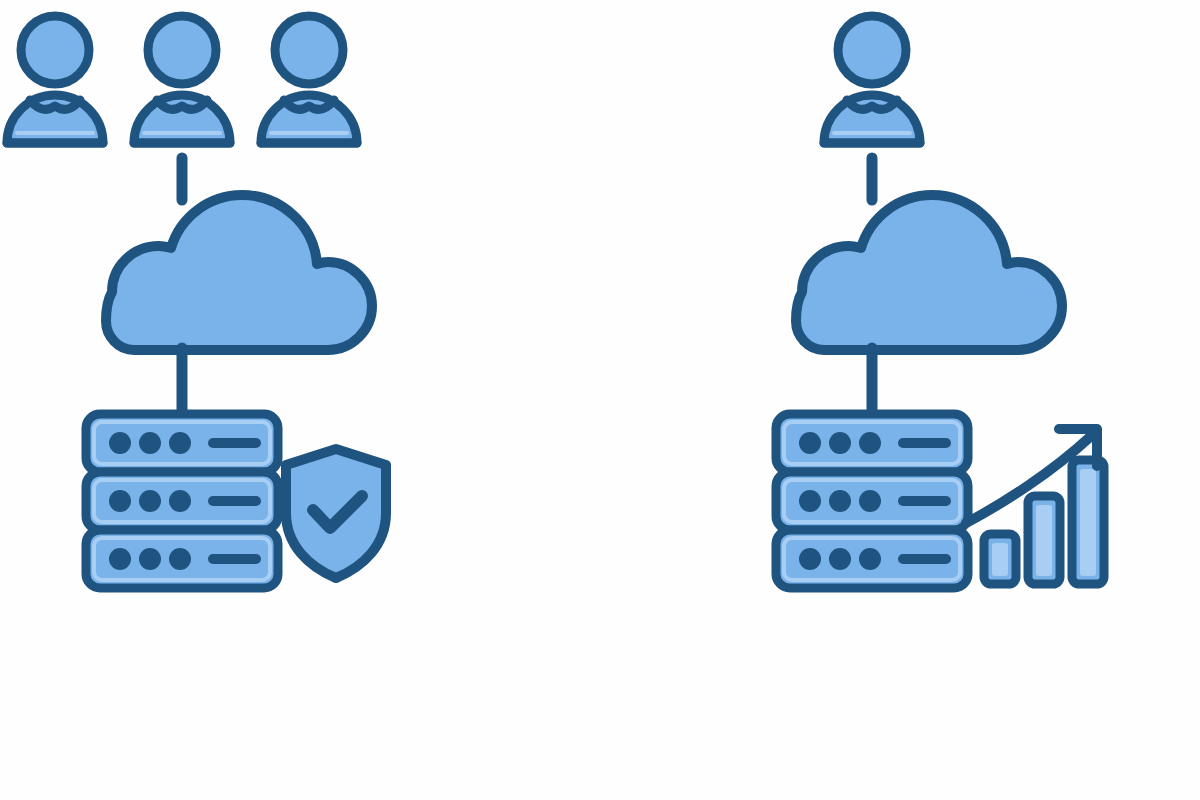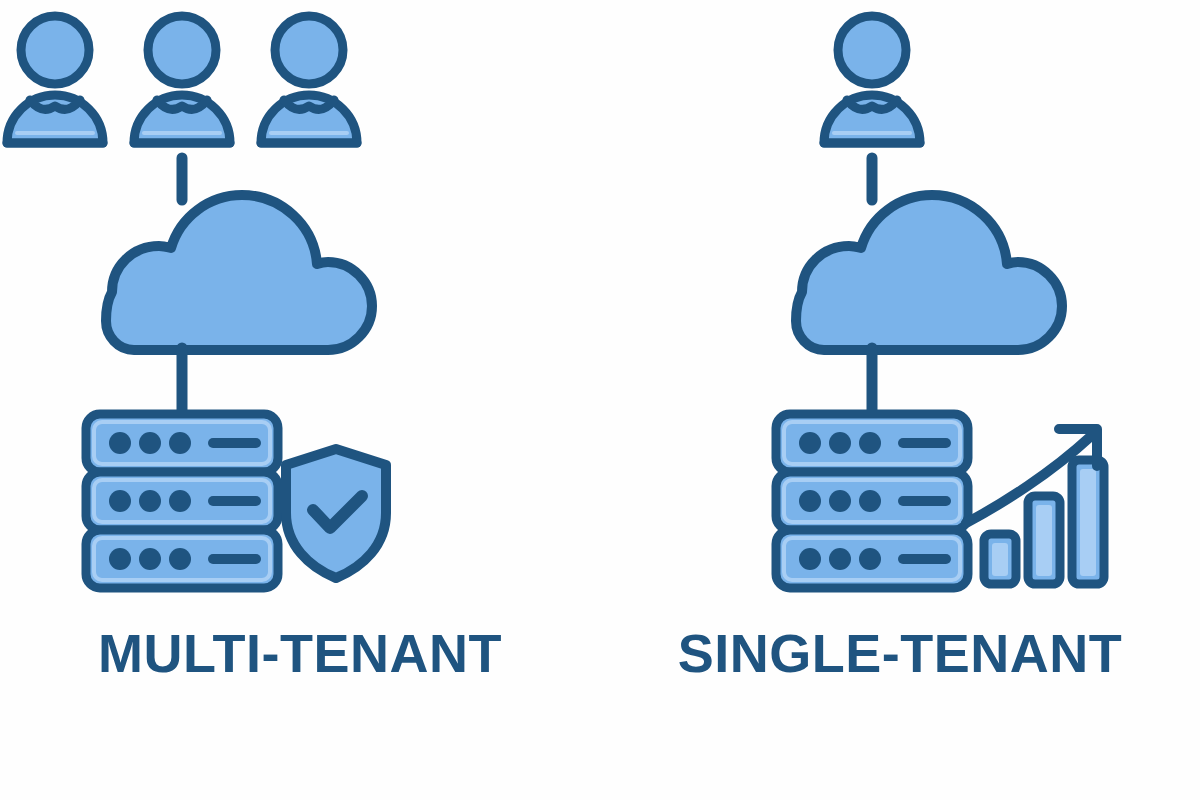--- a/index.html
+++ b/index.html
@@ -145,21 +145,20 @@
                    L386 513
                    C386 545 363 567 336 578
                    C309 567 286 545 286 513
                    Z" fill="#7AB3EA" stroke="#1F5480" stroke-width="10"></path>
           <path d="M313 510 L330 528 L362 496" stroke="#1F5480" stroke-width="12" fill="none"></path>
         </g>
 
       </g>
     </svg>
 
-    <div class="panel-label">MULTI-TENANT</div>
   </div>
 
   <div class="panel" id="panel-single">
 
     <svg class="art" viewBox="0 0 600 620">
       <g fill="none" stroke="#1F5480" stroke-width="9" stroke-linecap="round" stroke-linejoin="round">
 
         <g>
           <circle cx="272" cy="50" r="34" fill="#7AB3EA"></circle>
           <path d="M224 143 C224 116 246 95 272 95 C298 95 320 116 320 143 L320 143 L224 143 Z" fill="#7AB3EA"></path>
@@ -225,16 +224,15 @@
           <rect x="472" y="460" width="32" height="124" rx="7" ry="7" fill="#7AB3EA" stroke="#1F5480" stroke-width="9"></rect>
           <rect x="480" y="469" width="16" height="107" rx="3" ry="3" fill="#A8CEF4" stroke="none"></rect>
 
           <path d="M366 523 C404 503 452 472 490 437" stroke="#1F5480" stroke-width="10" fill="none"></path>
           <path d="M459 429 L497 429 L497 466" stroke="#1F5480" stroke-width="10" fill="none"></path>
         </g>
 
       </g>
     </svg>
 
-    <div class="panel-label">SINGLE-TENANT</div>
   </div>
 
 </div>
 
 </body></html>

